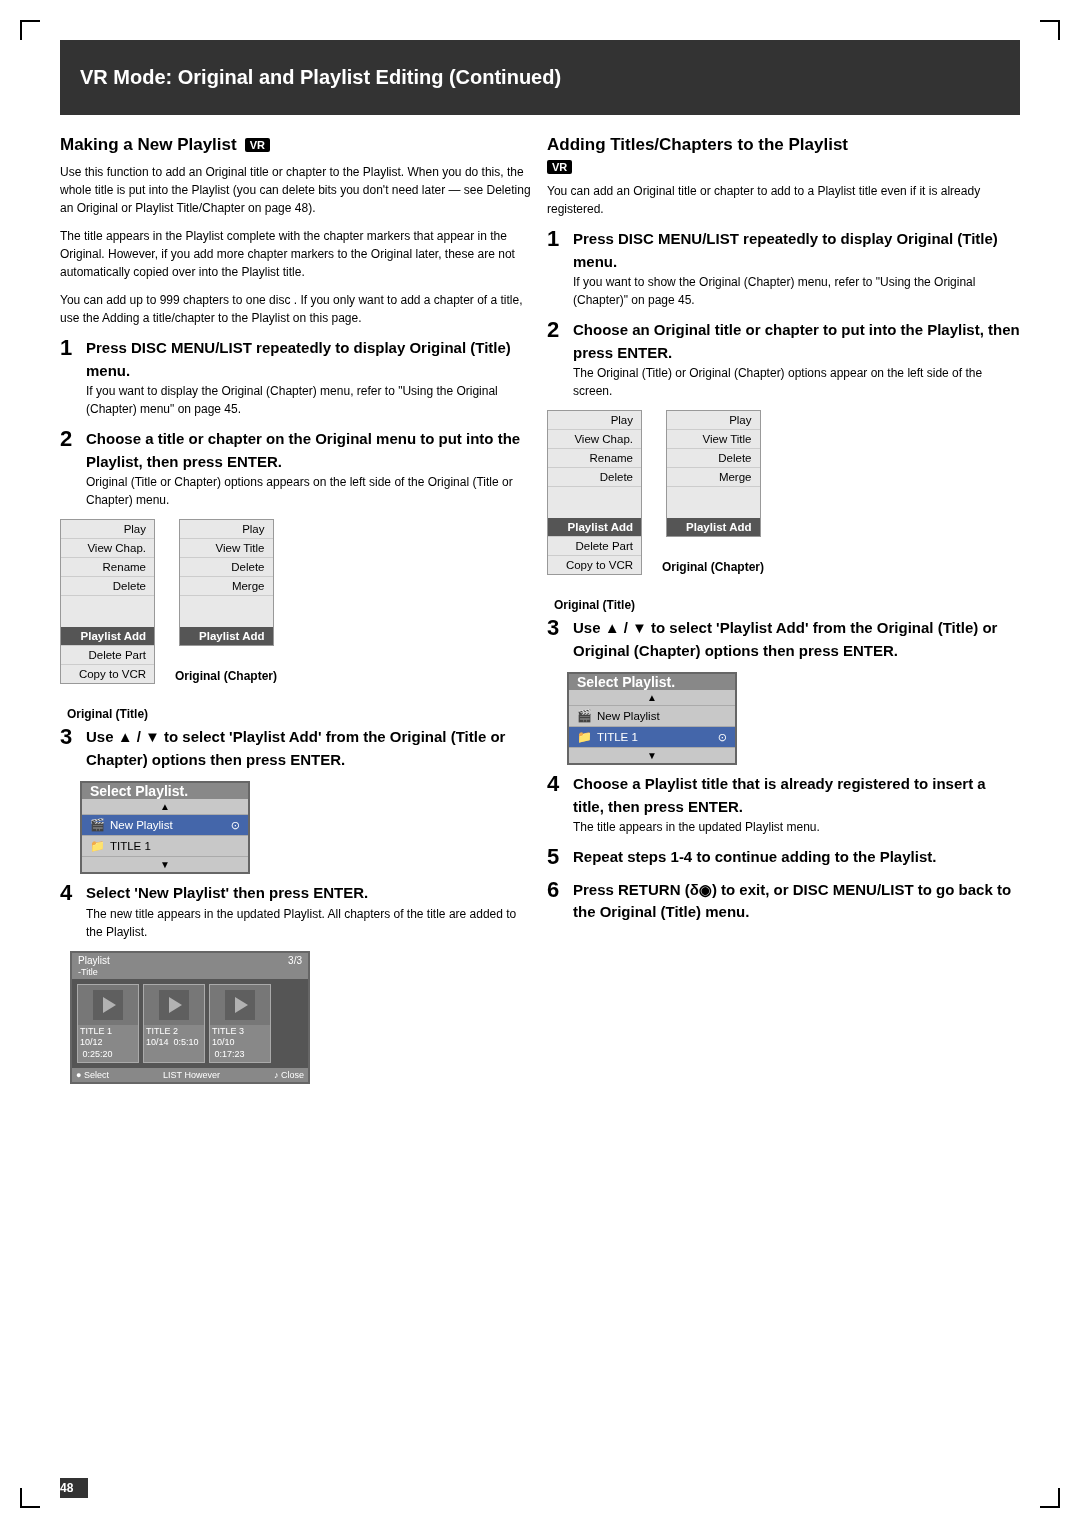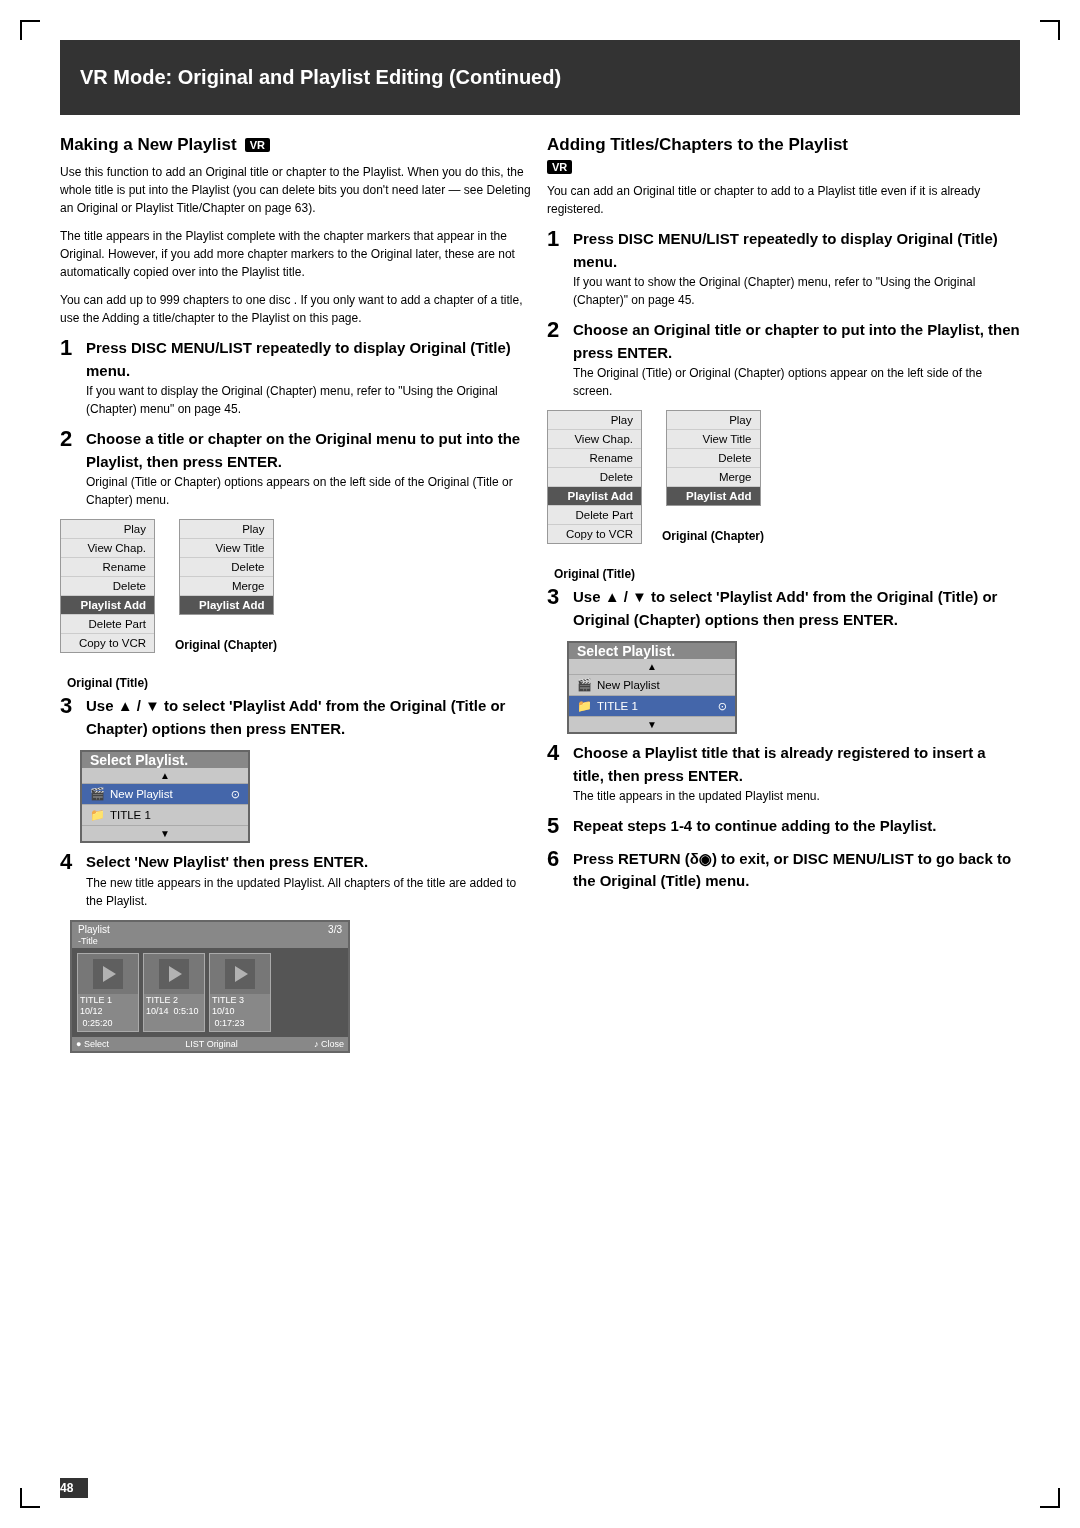--- a/index.html
+++ b/index.html
@@ -138,20 +138,21 @@
     }
 
     .menu-box .menu-item:last-child {
       border-bottom: none;
     }
 
     .menu-box .menu-item.selected {
       background: #555;
       color: #fff;
       font-weight: bold;
+      margin-top: 31px;
     }
 
     .menu-box-label {
       font-weight: bold;
       font-size: 12px;
       margin-top: 23px;
     }
 
     
     .playlist-select-box {
@@ -197,21 +198,21 @@
     .playlist-select-down {
       text-align: center;
       padding: 2px;
       font-size: 10px;
     }
 
     
     .playlist-screen {
       border: 2px solid #666;
       background: #d0d0d0;
-      width: 280px;
+      width: 240px;
       margin: 8px 0 17px 10px;
       font-size: 10px;
     }
 
     .playlist-screen-header {
       display: flex;
       justify-content: space-between;
       background: #888;
       color: #fff;
       padding: 2px 6px;
@@ -312,21 +313,21 @@
   </div>
 
   <div class="two-col">
 
     <div class="left-col">
       <div class="section-title">
         <span>Making a New Playlist</span>
         <span class="vr-badge">VR</span>
       </div>
 
-      <p class="section-intro">Use this function to add an Original title or chapter to the Playlist. When you do this, the whole title is put into the Playlist (you can delete bits you don't need later — see Deleting an Original or Playlist Title/Chapter on page 63).</p>
+      <p class="section-intro">Use this function to add an Original title or chapter to the Playlist. When you do this, the whole title is put into the Playlist (you can delete bits you don't need later — see Deleting an Original or Playlist Title/Chapter on page 48).</p>
       <p class="section-intro">The title appears in the Playlist complete with the chapter markers that appear in the Original. However, if you add more chapter markers to the Original later, these are not automatically copied over into the Playlist title.</p>
       <p class="section-intro">You can add up to 999 chapters to one disc . If you only want to add a chapter of a title, use the Adding a title/chapter to the Playlist on this page.</p>
 
       <div class="step">
         <div class="step-number">1</div>
         <div class="step-content">
           <strong>Press DISC MENU/LIST repeatedly to display Original (Title) menu.</strong>
           <br>
           <span>If you want to display the Original (Chapter) menu, refer to "Using the Original (Chapter) menu" on page 45.</span>
         </div>
@@ -427,21 +428,21 @@
               <svg viewBox="0 0 30 30" xmlns="http://www.w3.org/2000/svg">
                 <rect width="30" height="30" fill="#555"></rect>
                 <polygon points="10,7 23,15 10,23" fill="#ccc"></polygon>
               </svg>
             </div>
             <div class="thumbnail-info">TITLE 3<br>10/10 &nbsp;0:17:23</div>
           </div>
         </div>
         <div class="playlist-screen-footer">
           <span>● Select</span>
-          <span>LIST Original</span>
+          <span>LIST However</span>
           <span>♪ Close</span>
         </div>
       </div>
     </div>
 
     <div class="right-col">
       <div class="right-section-title">Adding Titles/Chapters to the Playlist</div>
       <div class="vr-badge-block">VR</div>
 
       <p class="section-intro">You can add an Original title or chapter to add to a Playlist title even if it is already registered.</p>

